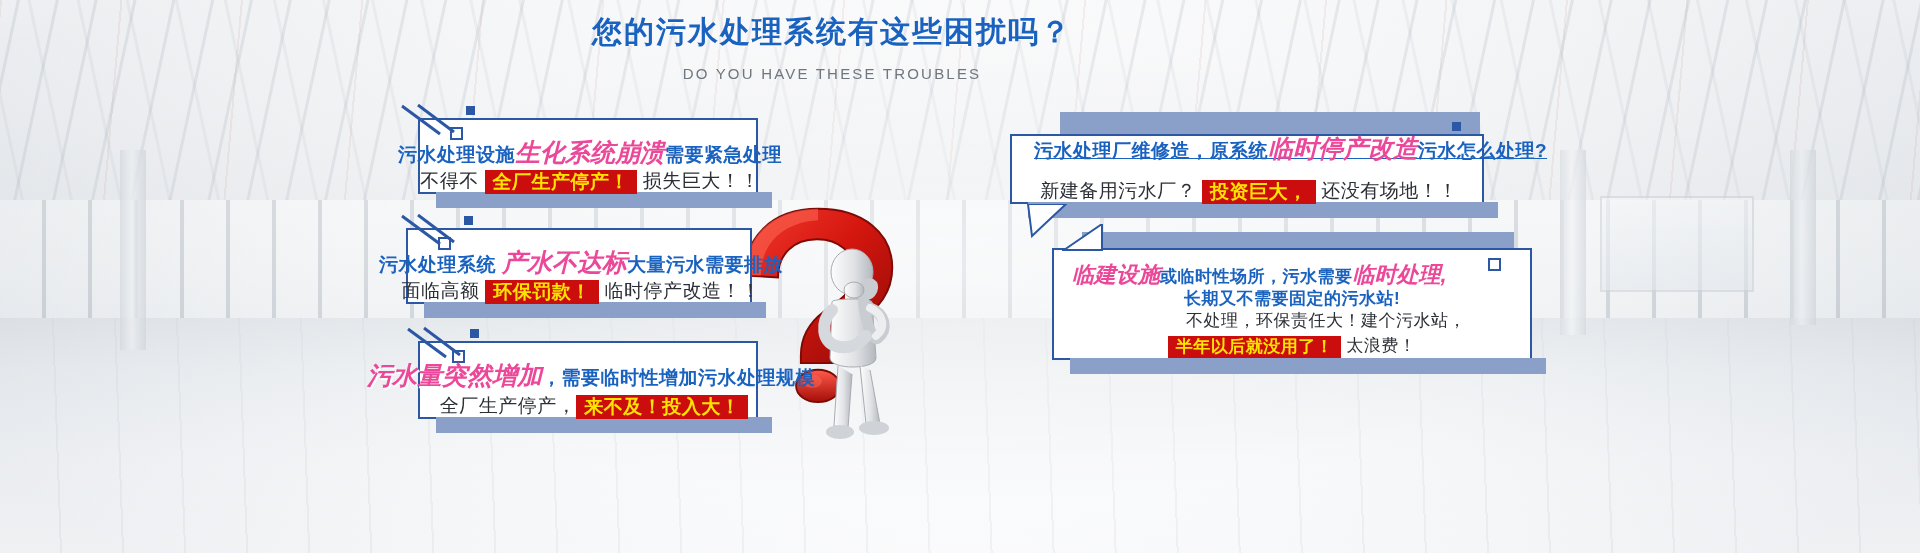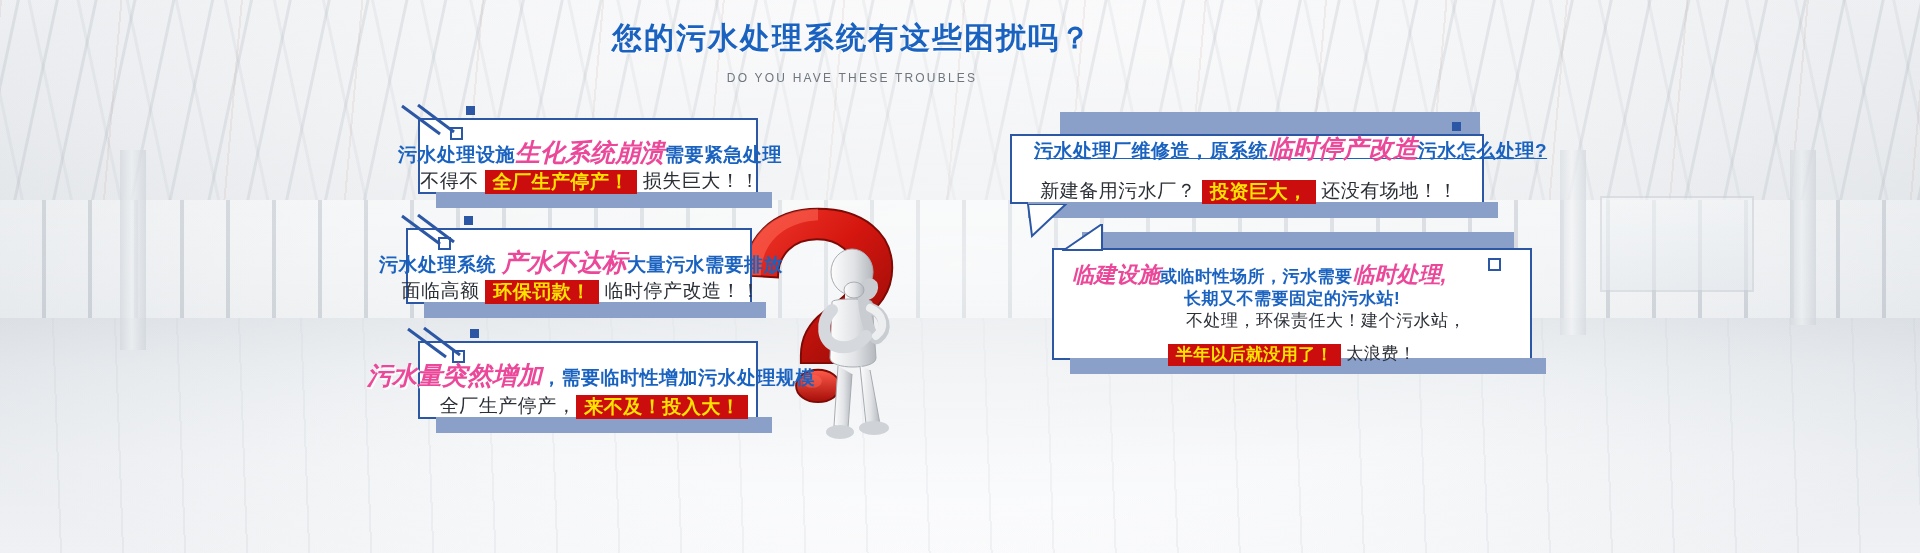--- a/index.html
+++ b/index.html
@@ -33,24 +33,24 @@
      background:repeating-linear-gradient(88deg, rgba(255,255,255,0) 0 60px, rgba(200,207,214,.25) 60px 62px);}
   .bg-vign{position:absolute;inset:0;
      background:radial-gradient(ellipse 1100px 430px at 50% 48%, rgba(255,255,255,.55) 0%, rgba(255,255,255,.18) 55%, rgba(190,198,206,.22) 100%);}
   .pillar{position:absolute;top:150px;width:26px;height:200px;
      background:linear-gradient(90deg,#d3d8dd,#f0f2f4 45%,#cdd3d9);opacity:.75;}
   .pillar.p1{left:120px;} .pillar.p2{left:1560px;height:185px;} .pillar.p3{left:1790px;height:175px;}
   .window{position:absolute;top:196px;width:150px;height:92px;
      background:linear-gradient(180deg,#f4f6f8,#e2e7ec);border:2px solid #c6ccd3;opacity:.6;}
 
   
-  .header{position:absolute;left:0;top:18px;width:1664px;text-align:center;z-index:6;margin-left:20px;}
+  .header{position:absolute;left:0;top:12px;width:1664px;text-align:center;z-index:6;}
   .h-title{font-size:30px;font-weight:bold;color:#1a62c0;letter-spacing:2px;
      text-shadow:0 1px 0 rgba(255,255,255,.85);}
-  .h-sub{margin-top:12px;font-size:12px;color:#6f767e;letter-spacing:2.2px;}
+  .h-sub{margin-top:12px;font-size:15px;color:#6f767e;letter-spacing:2.2px;}
 
   
   .box{position:absolute;background:#ffffff;border:2px solid #2b57a4;z-index:5;
        box-sizing:border-box;}
   .box .shadow{position:absolute;left:16px;top:100%;width:100%;height:16px;
        background:#8aa0c8;z-index:-1;}
   .box .tick-in{position:absolute;left:18px;top:8px;width:9px;height:9px;
        border:2px solid #2b57a4;background:#fff;}
   .deco-slash{position:absolute;z-index:6;pointer-events:none;}
   .sq-solid{position:absolute;width:9px;height:9px;background:#2b57a4;z-index:6;}
@@ -166,21 +166,21 @@
     <div class="tick-in" style="left:434px;top:8px;"></div>
     <div class="line l1" style="position:absolute;left:18px;top:14px;font-size:17px;">
       <span class="hl-red" style="font-size:22px;">临建设施</span><span>或临时性场所，污水需要</span><span class="hl-red" style="font-size:22px;text-align:center;">临时处理,</span>
     </div>
     <div class="line l1 ctr" style="position:absolute;left:0;top:40px;width:476px;font-size:17px;">
       <span>长期又不需要固定的污水站!</span>
     </div>
     <div class="line l2 ctr" style="position:absolute;left:0;top:62px;width:544px;font-size:17px;">
       <span>不处理，环保责任大！建个污水站，</span>
     </div>
-    <div class="line l2 ctr" style="position:absolute;left:0;top:86px;width:476px;font-size:17px;margin-top:8px;">
+    <div class="line l2 ctr" style="position:absolute;left:0;top:86px;width:476px;font-size:17px;">
       <span class="tag" style="font-size:17px;">半年以后就没用了！</span><span> 太浪费！</span>
     </div>
     <svg style="position:absolute;left:8px;top:-26px;" width="44" height="28">
       <polygon points="2,26 40,0 40,26" fill="#ffffff" stroke="#2b57a4" stroke-width="2"></polygon>
     </svg>
   </div>
 
   <svg class="qmark" viewBox="0 0 180 210">
     <defs>
       <linearGradient id="qg" x1="0" y1="0" x2="1" y2="1">

